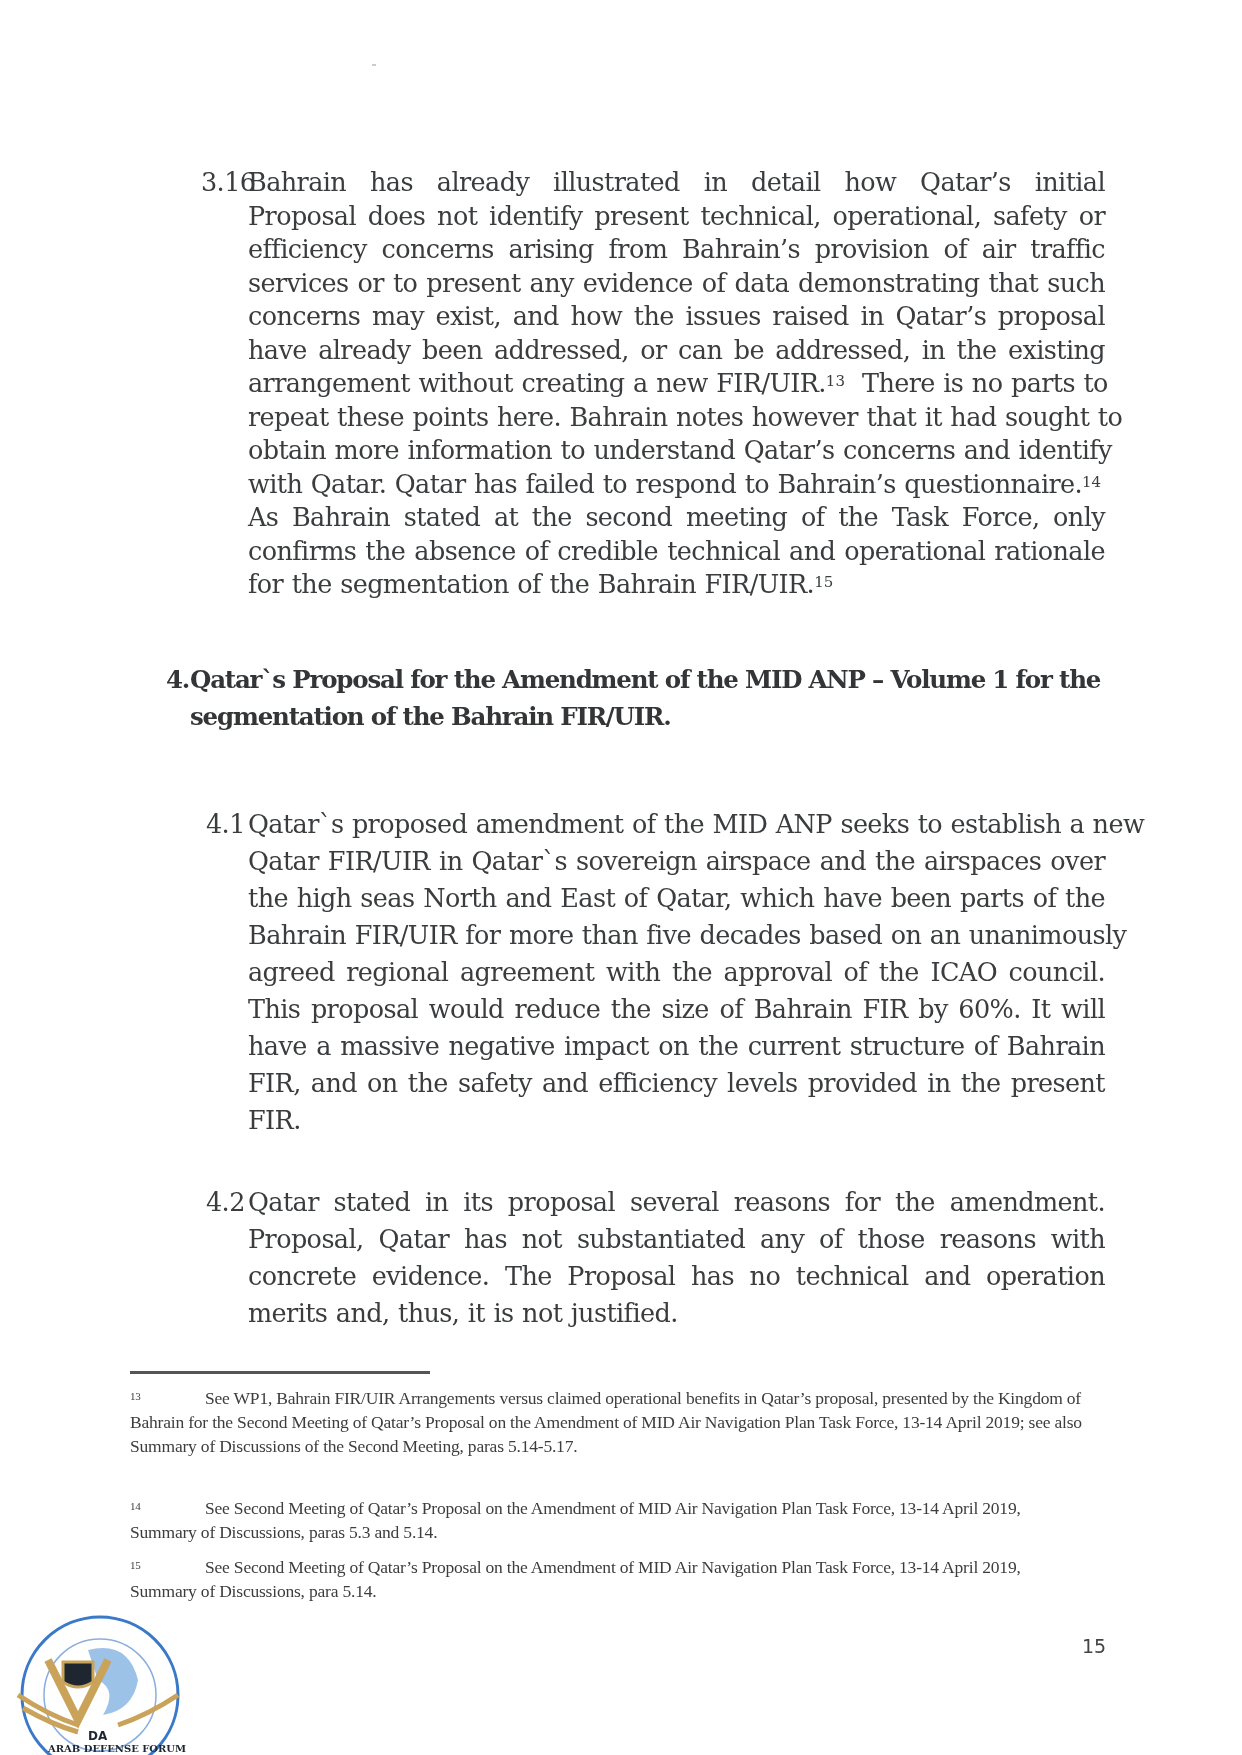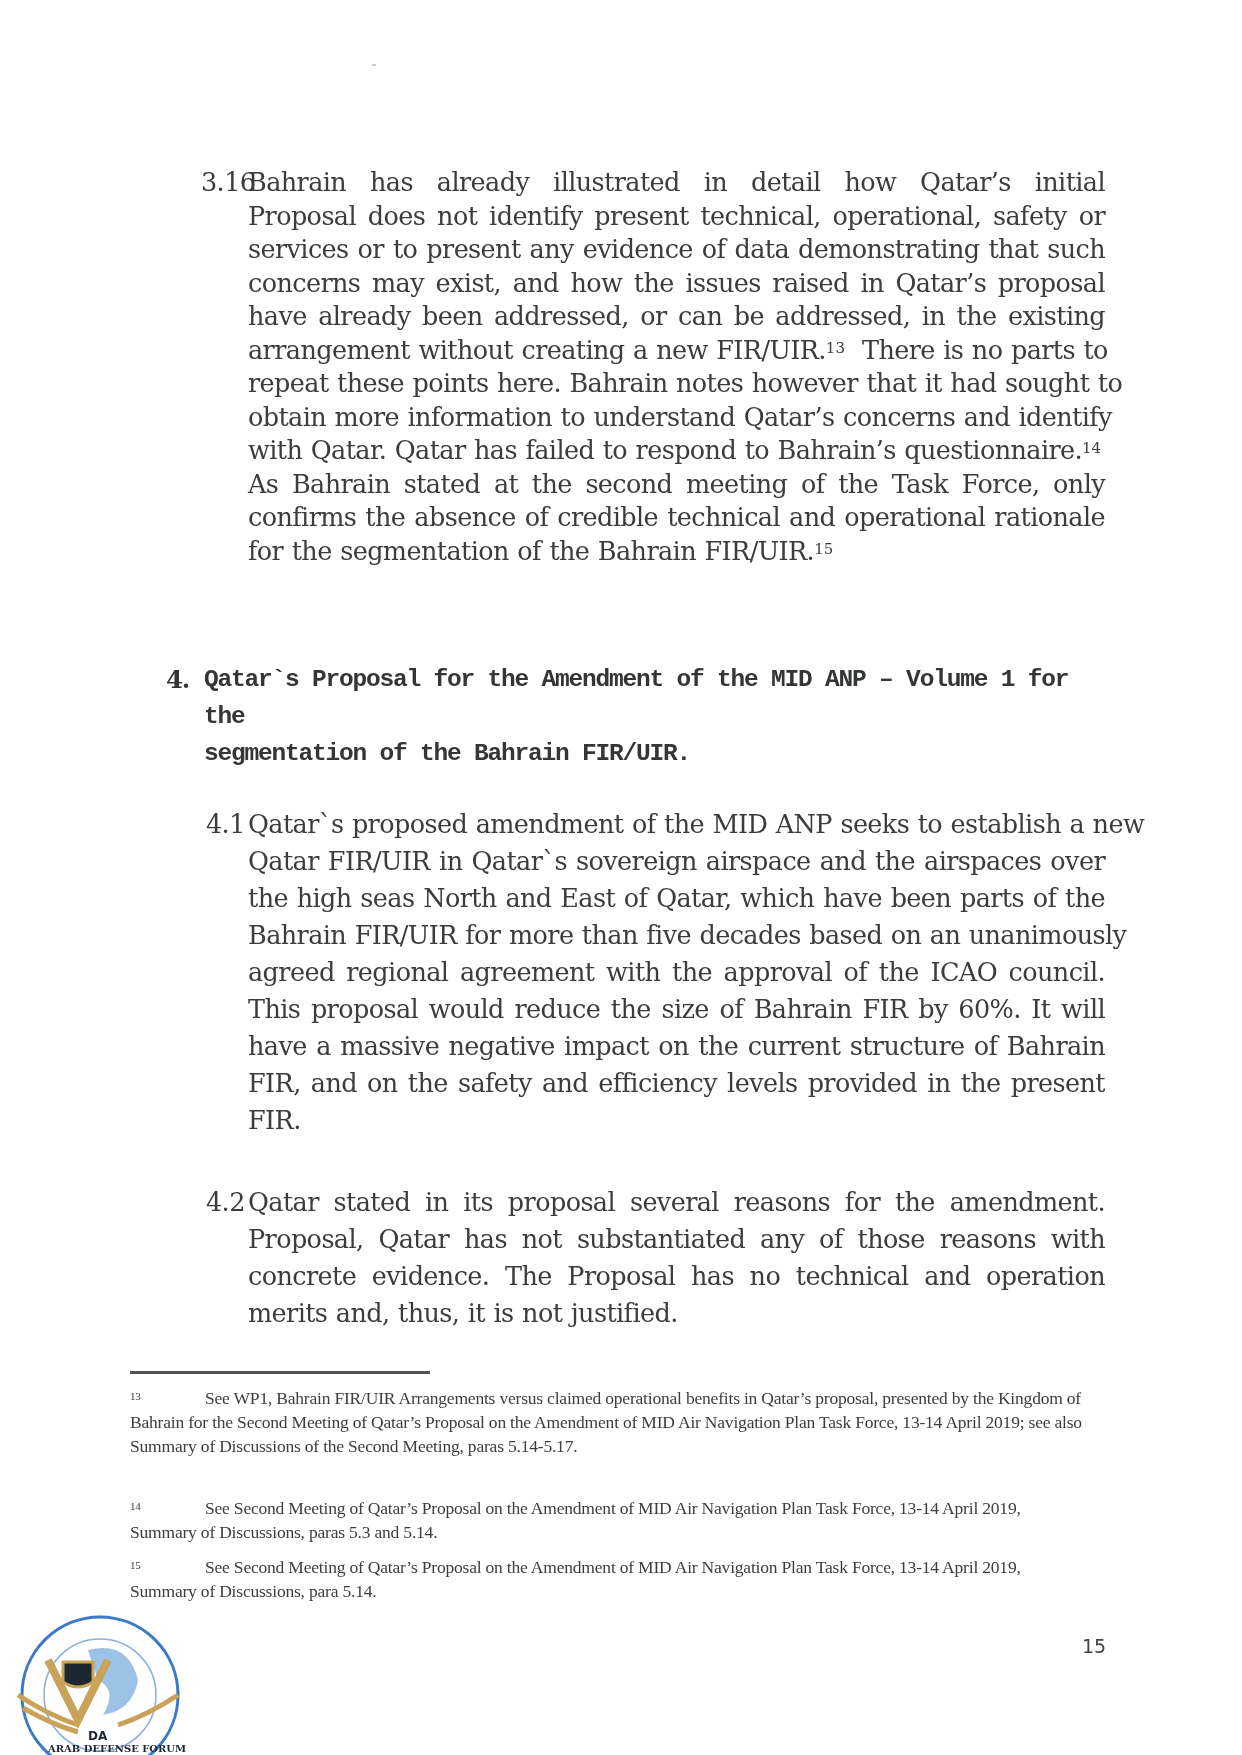--- a/index.html
+++ b/index.html
@@ -28,21 +28,21 @@
   sup { font-size: 15px; vertical-align: top; position: relative; top: -2px; letter-spacing: 0; }
 
   
   .heading {
     position: absolute; left: 166px; top: 661px; width: 940px;
     font-family: "DejaVu Serif", serif; font-weight: bold;
     font-size: 24.5px; line-height: 37px; letter-spacing: -1.2px;
     color: #333537;
   }
   .heading .hnum { position: absolute; left: 0; top: 0; }
-  .heading .htext { margin-left: 38px; display: block; font-family: Liberation Mono, monospace; }
+  .heading .htext { margin-left: 24px; display: block; }
 
   
   #p41 { left: 248px; top: 770px; width: 857px; line-height: 37px; margin-top: 36px; }
   #p42 { left: 248px; top: 1184px; width: 857px; line-height: 37px; }
   #p41 .num, #p42 .num { left: -42px; }
 
   
   .fn-rule { position: absolute; left: 130px; top: 1371px; width: 300px; height: 3px; background: #555; }
   .footnote {
     position: absolute; left: 130px; width: 960px;
@@ -67,20 +67,21 @@
 </head>
 <body>
 
 <div class="page">
   <div class="top-mark"></div>
 
   <div class="para" id="p316">
     <span class="num">3.16</span>
     <span class="line">Bahrain has already illustrated in detail how Qatar’s initial</span>
     <span class="line">Proposal does not identify present technical, operational, safety or</span>
+    <span class="line">efficiency concerns arising from Bahrain’s provision of air traffic</span>
     <span class="line">services or to present any evidence of data demonstrating that such</span>
     <span class="line">concerns may exist, and how the issues raised in Qatar’s proposal</span>
     <span class="line">have already been addressed, or can be addressed, in the existing</span>
     <span class="line"><span>arrangement without creating a new FIR/UIR.</span><sup>13</sup>&nbsp; <span>There is no parts to</span></span>
     <span class="line">repeat these points here.  Bahrain notes however that it had sought to</span>
     <span class="line">obtain more information to understand Qatar’s concerns and identify</span>
     <span class="line last"><span>with Qatar.  Qatar has failed to respond to Bahrain’s questionnaire.</span><sup>14</sup></span>
     <span class="line">As Bahrain stated at the second meeting of the Task Force, only</span>
     <span class="line">confirms the absence of credible technical and operational rationale</span>
     <span class="line last"><span>for the segmentation of the Bahrain FIR/UIR.</span><sup>15</sup></span>

